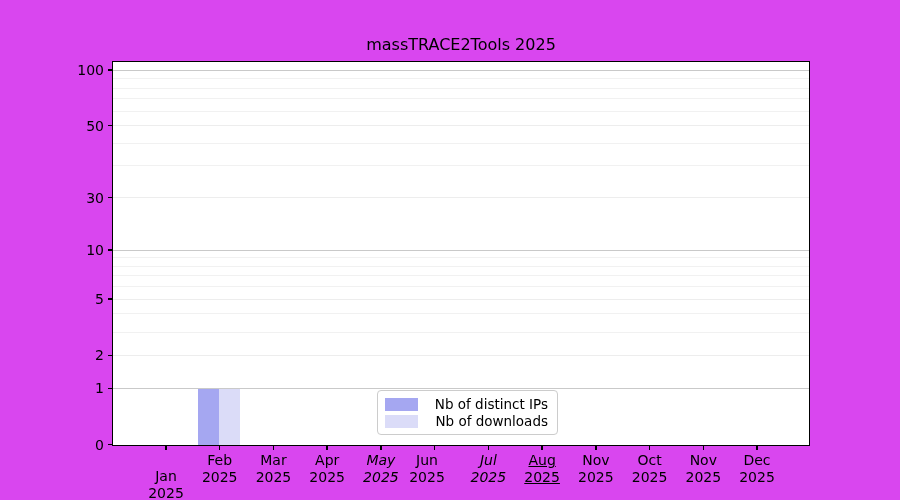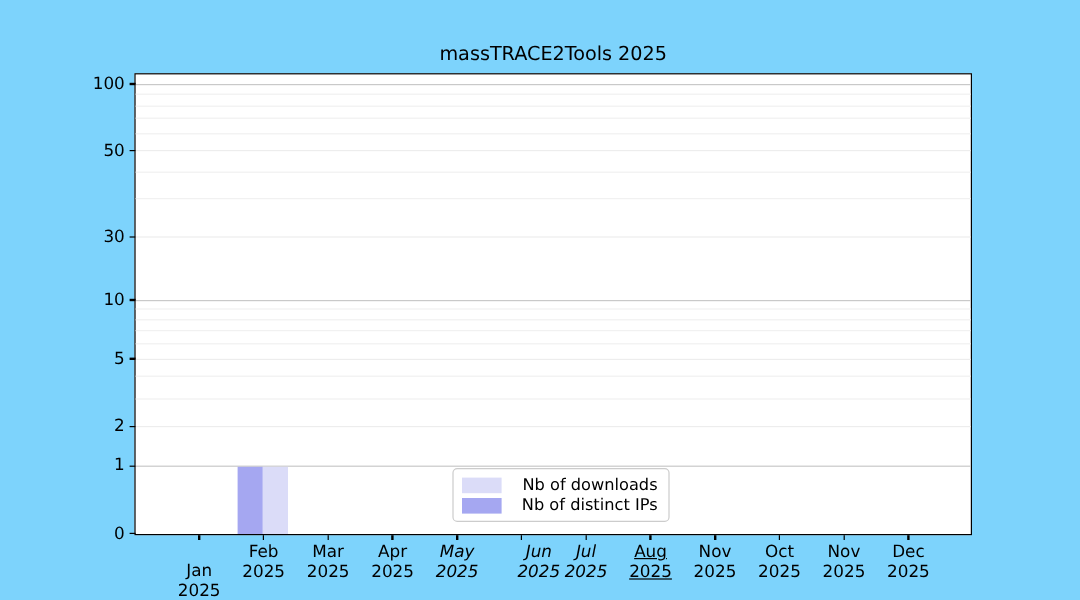--- a/index.html
+++ b/index.html
@@ -5,21 +5,21 @@
   html, body {
     margin: 0;
     padding: 0;
     background: #ffffff;
     font-family: "DejaVu Sans", sans-serif;
   }
   .figure {
     position: relative;
     width: 900px;
     height: 500px;
-    background: #7dd3fc;
+    background: #d946ef;
     overflow: hidden;
   }
   .chart-title {
     position: absolute;
     left: 112px;
     top: 36px;
     width: 698px;
     text-align: center;
     font-size: 16px;
     line-height: 18px;
@@ -176,21 +176,21 @@
       <div class="x-tick-mark" style="left: 272.71px; top: 446px;"></div>
       <div class="x-tick-label" style="left: 241.46px;">Mar
 2025</div>
       <div class="x-tick-mark" style="left: 326.44px; top: 446px;"></div>
       <div class="x-tick-label" style="left: 295.19px;">Apr
 2025</div>
       <div class="x-tick-mark" style="left: 380.17px; top: 446px;"></div>
       <div class="x-tick-label" style="left: 348.92px; font-style: italic;">May
 2025</div>
       <div class="x-tick-mark" style="left: 433.9px; top: 446px;"></div>
-      <div class="x-tick-label" style="left: 417px; font-style: italic;">Jun
+      <div class="x-tick-label" style="left: 395px;">Jun
 2025</div>
       <div class="x-tick-mark" style="left: 487.63px; top: 446px;"></div>
       <div class="x-tick-label" style="left: 456.38px; font-style: italic;">Jul
 2025</div>
       <div class="x-tick-mark" style="left: 541.36px; top: 446px;"></div>
       <div class="x-tick-label" style="left: 510.11px; text-decoration: underline;">Aug
 2025</div>
       <div class="x-tick-mark" style="left: 595.09px; top: 446px;"></div>
       <div class="x-tick-label" style="left: 563.84px;">Nov
 2025</div>
@@ -199,23 +199,23 @@
 2025</div>
       <div class="x-tick-mark" style="left: 702.55px; top: 446px;"></div>
       <div class="x-tick-label" style="left: 671.3px;">Nov
 2025</div>
       <div class="x-tick-mark" style="left: 756.28px; top: 446px;"></div>
       <div class="x-tick-label" style="left: 725.03px;">Dec
 2025</div>
     </div>
 
   <div class="legend">
+    <div class="legend-row">
+      <span class="legend-swatch" id="swatch-0" style="background: rgb(165, 167, 241);"></span>
+      <span class="legend-label">Nb of distinct IPs</span>
+    </div>
     <div class="legend-row">
       <span class="legend-swatch" id="swatch-1" style="background: rgb(219, 220, 248);"></span>
       <span class="legend-label">Nb of downloads</span>
     </div>
-    <div class="legend-row">
-      <span class="legend-swatch" id="swatch-0" style="background: rgb(165, 167, 241);"></span>
-      <span class="legend-label">Nb of distinct IPs</span>
-    </div>
   </div>
 
 </div>
 
 </body></html>

